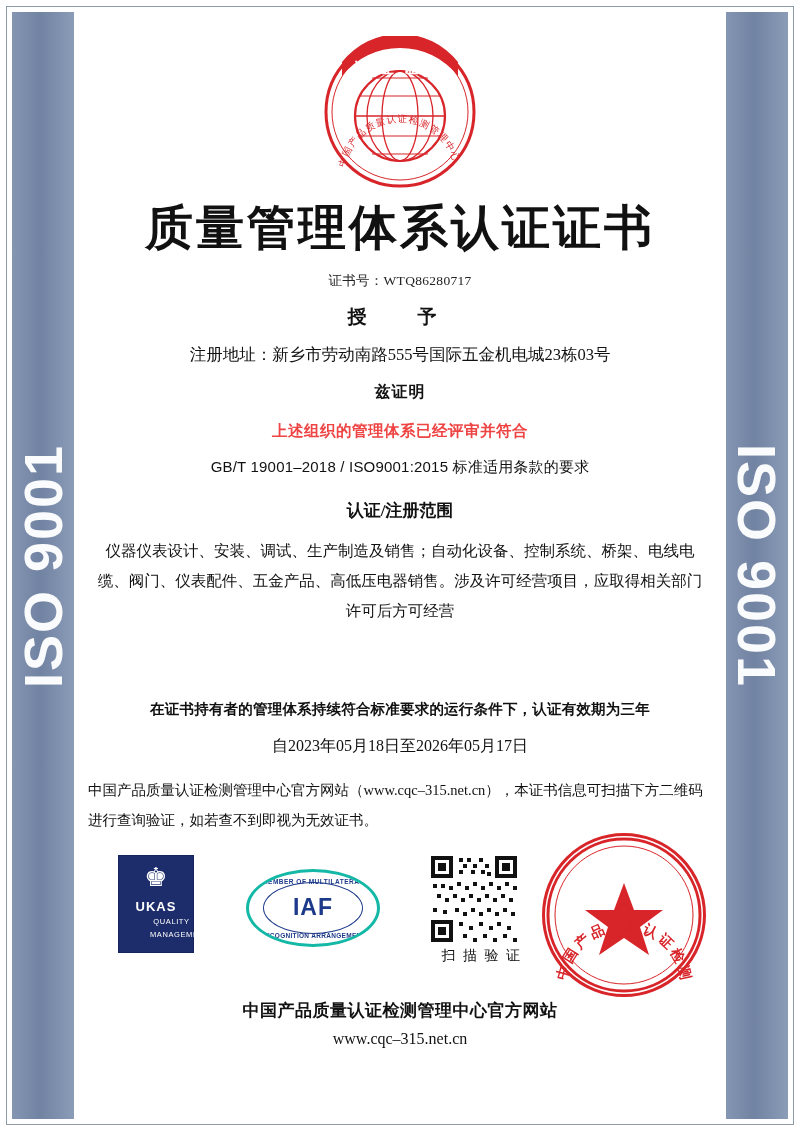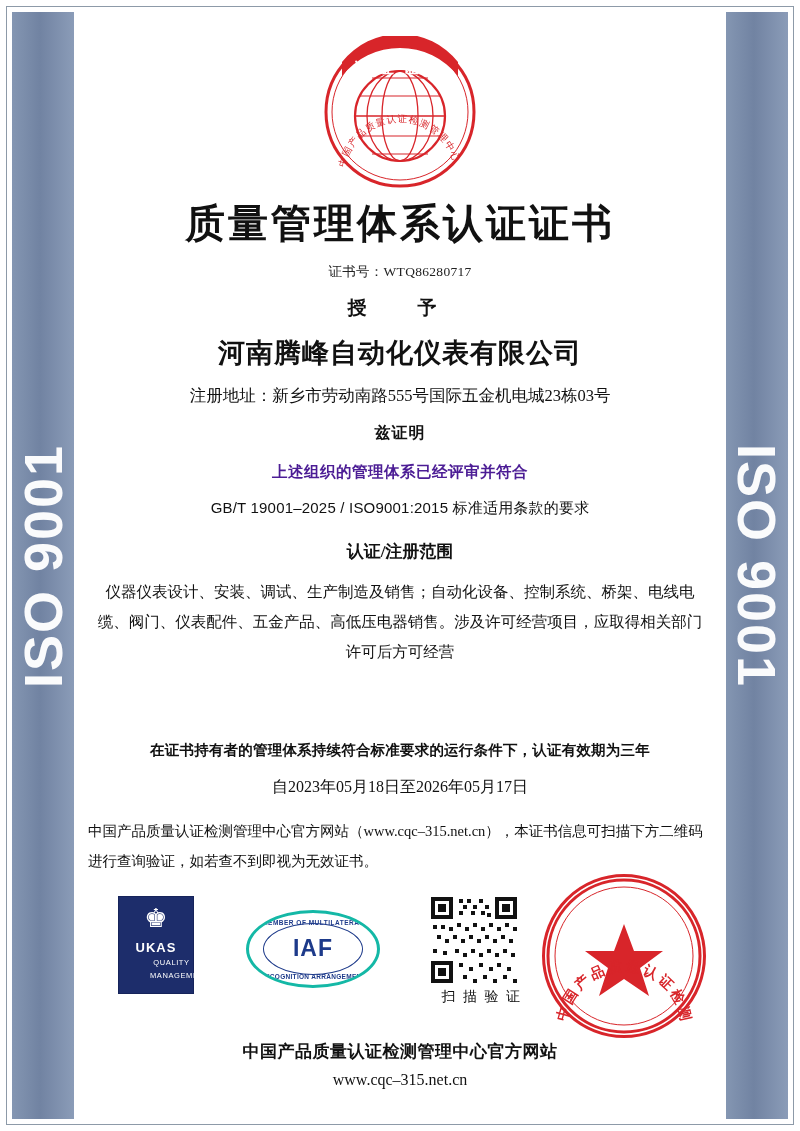--- a/index.html
+++ b/index.html
@@ -82,21 +82,21 @@
   .emblem {
     position: relative;
     width: 152px;
     height: 152px;
   }
 
   
   .main-title {
     font-family: "Liberation Serif", serif;
     font-weight: bold;
-    font-size: 40px;
+    font-size: 48px;
     letter-spacing: 3px;
     color: #111111;
     margin-top: 4px;
   }
   .cert-no {
     font-size: 13.5px;
     color: #222;
     margin-top: 12px;
     letter-spacing: 0.3px;
   }
@@ -129,21 +129,21 @@
     font-size: 16px;
     margin-top: 16px;
     letter-spacing: 1px;
     color: #111;
   }
   .statement {
     font-weight: bold;
     font-size: 15.5px;
     margin-top: 18px;
     letter-spacing: 0.5px;
-    color: #4c1d95;
+    color: #ef4444;
   }
   .standard {
     font-family: "Liberation Sans", sans-serif;
     font-size: 15px;
     margin-top: 16px;
     letter-spacing: 0.2px;
     color: #111;
   }
   .scope-title {
     font-weight: bold;
@@ -361,25 +361,24 @@
           <text fill="#d8252a" font-family="Liberation Serif, serif" font-size="9.5" letter-spacing="1.2">
             <textPath href="#ringpath" startOffset="6%">中国产品质量认证检测管理中心</textPath>
           </text>
         </svg>
       </div>
     </div>
 
     <div class="main-title">质量管理体系认证证书</div>
     <div class="cert-no">证书号：WTQ86280717</div>
     <div class="award-word">授　予</div>
-    <div class="company">河南腾峰自动化仪表有限公司</div>
     <div class="address">注册地址：新乡市劳动南路555号国际五金机电城23栋03号</div>
     <div class="hereby">兹证明</div>
     <div class="statement">上述组织的管理体系已经评审并符合</div>
-    <div class="standard">GB/T 19001–2025 / ISO9001:2015 标准适用条款的要求</div>
+    <div class="standard">GB/T 19001–2018 / ISO9001:2015 标准适用条款的要求</div>
 
     <div class="scope-title">认证/注册范围</div>
     <div class="scope-body">仪器仪表设计、安装、调试、生产制造及销售；自动化设备、控制系统、桥架、电线电缆、阀门、仪表配件、五金产品、高低压电器销售。涉及许可经营项目，应取得相关部门许可后方可经营</div>
 
     <div class="validity">在证书持有者的管理体系持续符合标准要求的运行条件下，认证有效期为三年</div>
     <div class="valid-dates">自2023年05月18日至2026年05月17日</div>
     <div class="website-note">中国产品质量认证检测管理中心官方网站（www.cqc–315.net.cn），本证书信息可扫描下方二维码进行查询验证，如若查不到即视为无效证书。</div>
 
     <div class="logo-row">
 

